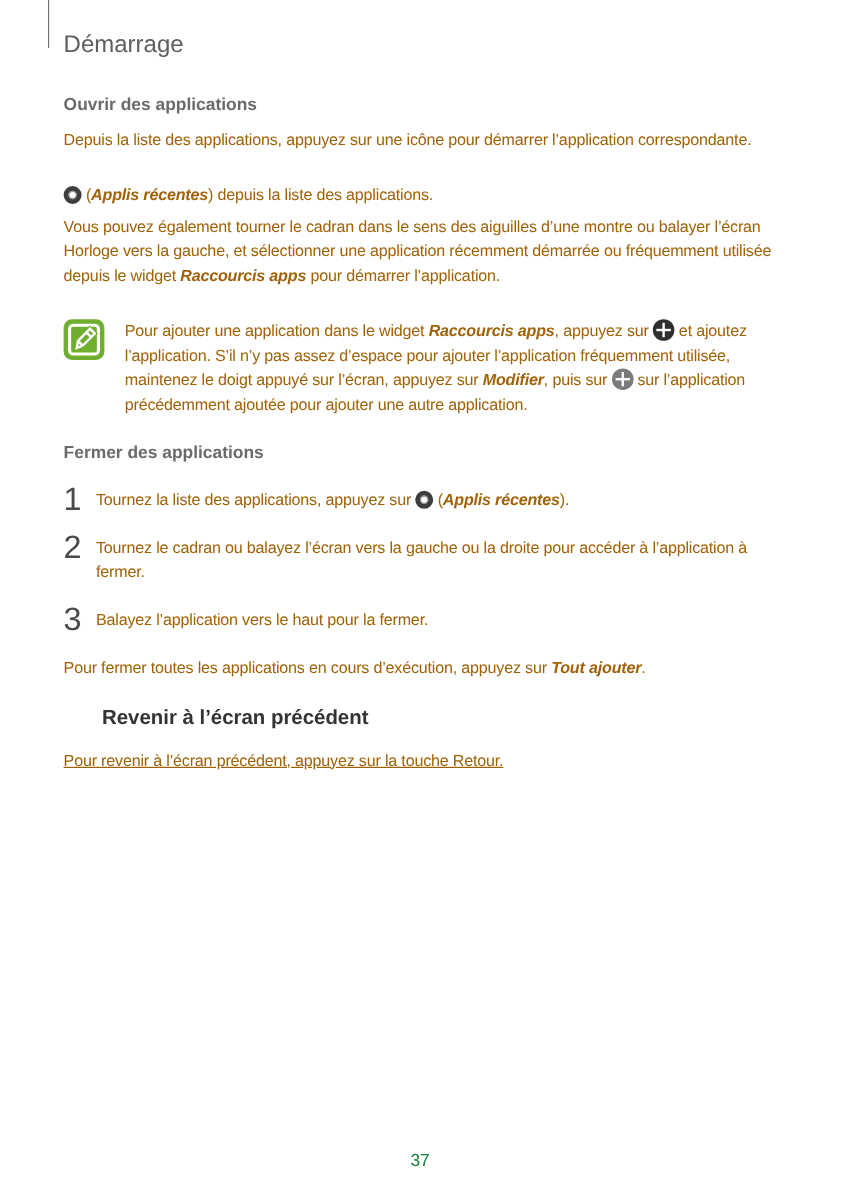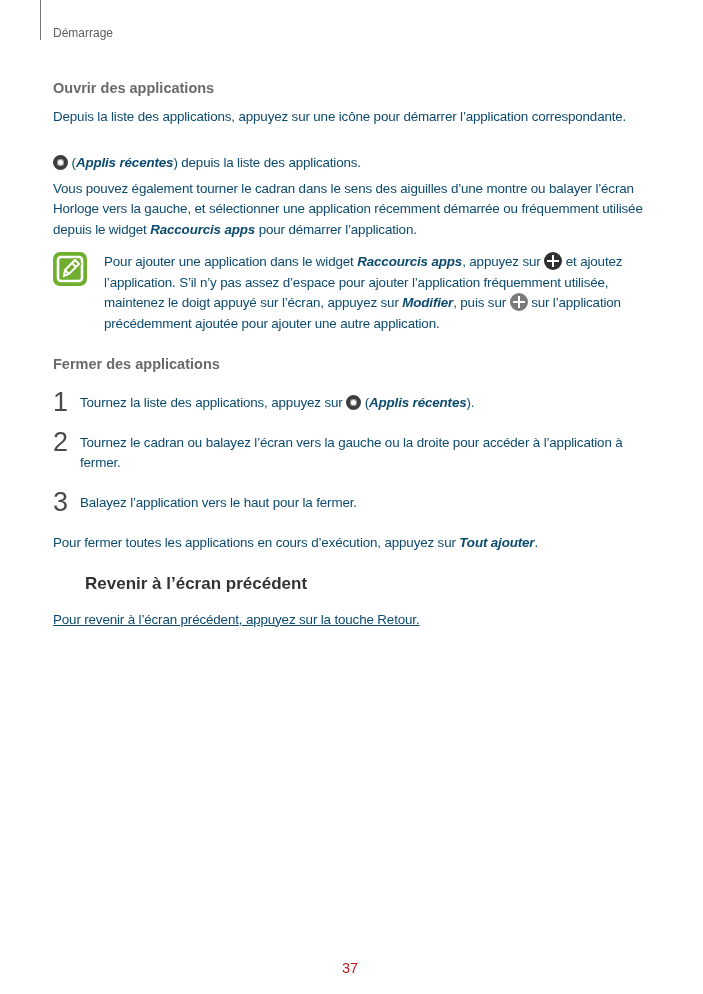--- a/index.html
+++ b/index.html
@@ -1,51 +1,51 @@
 <!DOCTYPE html>
 <html><head>
   <meta charset="utf-8">
   <style>
     html, body { margin: 0; padding: 0; background: #ffffff; }
     body {
       width: 703px; height: 994px; position: relative; overflow: hidden;
       font-family: "Liberation Sans", sans-serif; color: #2b2b2b;
     }
     .side-rule { position: absolute; left: 40px; top: 0; width: 1px; height: 40px; background: #777; }
-    .running-head { position: absolute; left: 53px; top: 26px; font-size: 12px; color: #5e5e5e; }
+    .running-head { position: absolute; left: 53px; top: 26px; font-size: 20px; color: #5e5e5e; }
     .content { position: absolute; left: 53px; top: 80px; width: 595px; }
     .h3 { font-size: 14.5px; font-weight: bold; color: #6a6a6a; margin: 0; }
-    .p { font-size: 13.4px; line-height: 20.5px; margin: 0; color: #0c4a6e; letter-spacing: -0.15px; }
+    .p { font-size: 13.4px; line-height: 20.5px; margin: 0; color: #a16207; letter-spacing: -0.15px; }
     .b { font-weight: bold; font-style: italic; }
     .icon-recent {
       display: inline-block; width: 15px; height: 15px; border-radius: 50%;
       box-sizing: border-box; border: 4px solid #3e3e3e; vertical-align: -3px;
       background: #fff; box-shadow: inset 0 0 0 1px #9a9a9a;
     }
     .icon-plus {
       display: inline-block; width: 18px; height: 18px; border-radius: 50%;
       background: #2f2f2f; position: relative; vertical-align: -4px;
     }
     .icon-plus.light { background: #7a7a7a; }
     .icon-plus::before, .icon-plus::after { content: ""; position: absolute; background: #fff; }
     .icon-plus::before { left: 8px; top: 3px; width: 2px; height: 12px; }
     .icon-plus::after { left: 3px; top: 8px; width: 12px; height: 2px; }
-    .note { position: relative; margin-top: 12px; }
+    .note { position: relative; margin-top: 26px; }
     .note-icon {
       position: absolute; left: 0; top: 0; width: 34px; height: 34px; border-radius: 7px;
       background: #6fae2e;
     }
     .note-text { margin-left: 51px; }
     .step { position: relative; padding-left: 27px; }
     .step-num {
       position: absolute; left: 0; top: -6px; font-size: 27px; color: #4a4a4a;
       font-family: "Liberation Sans", sans-serif; font-weight: normal;
     }
     .h2 { font-size: 17px; font-weight: bold; color: #333; margin: 0; }
-    .page-num { position: absolute; left: 342px; top: 960px; font-size: 14.5px; color: #b91c1c; }
+    .page-num { position: absolute; left: 342px; top: 960px; font-size: 14.5px; color: #15803d; }
   </style>
 </head>
 <body>
 
 <div class="side-rule"></div>
 <div class="running-head">Démarrage</div>
 
 <div class="content">
 
   <h3 class="h3">Ouvrir des applications</h3>

